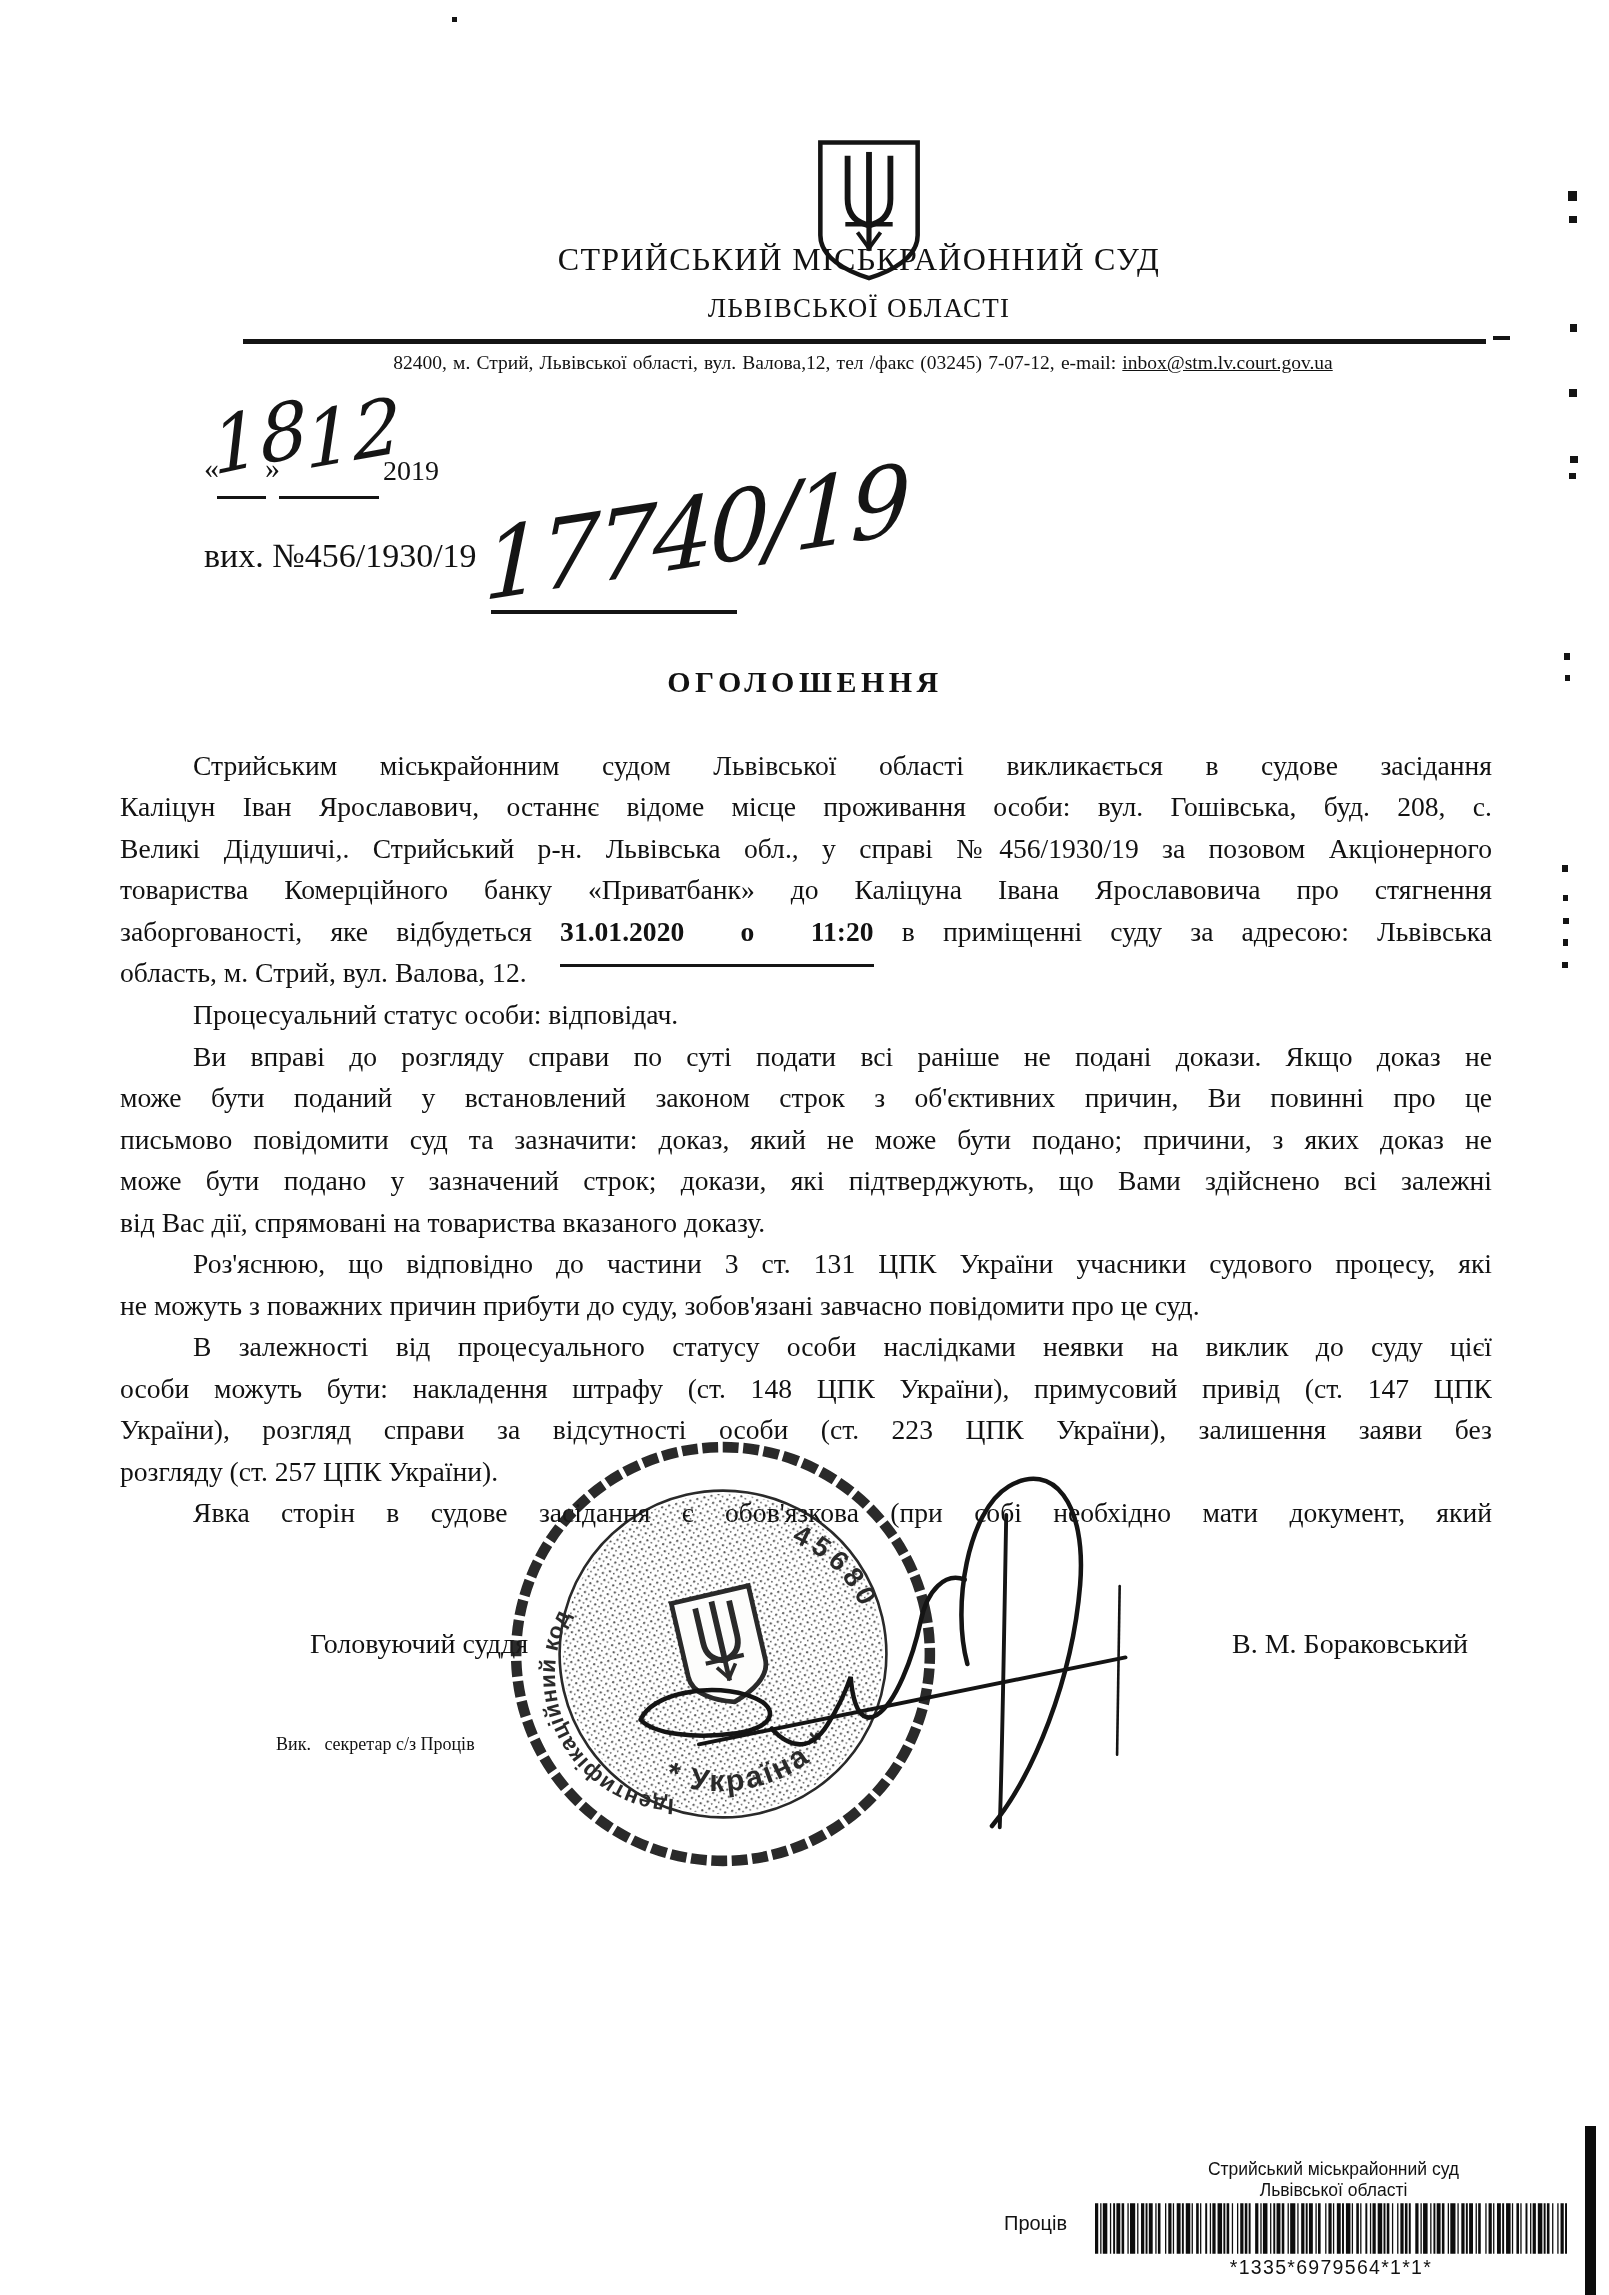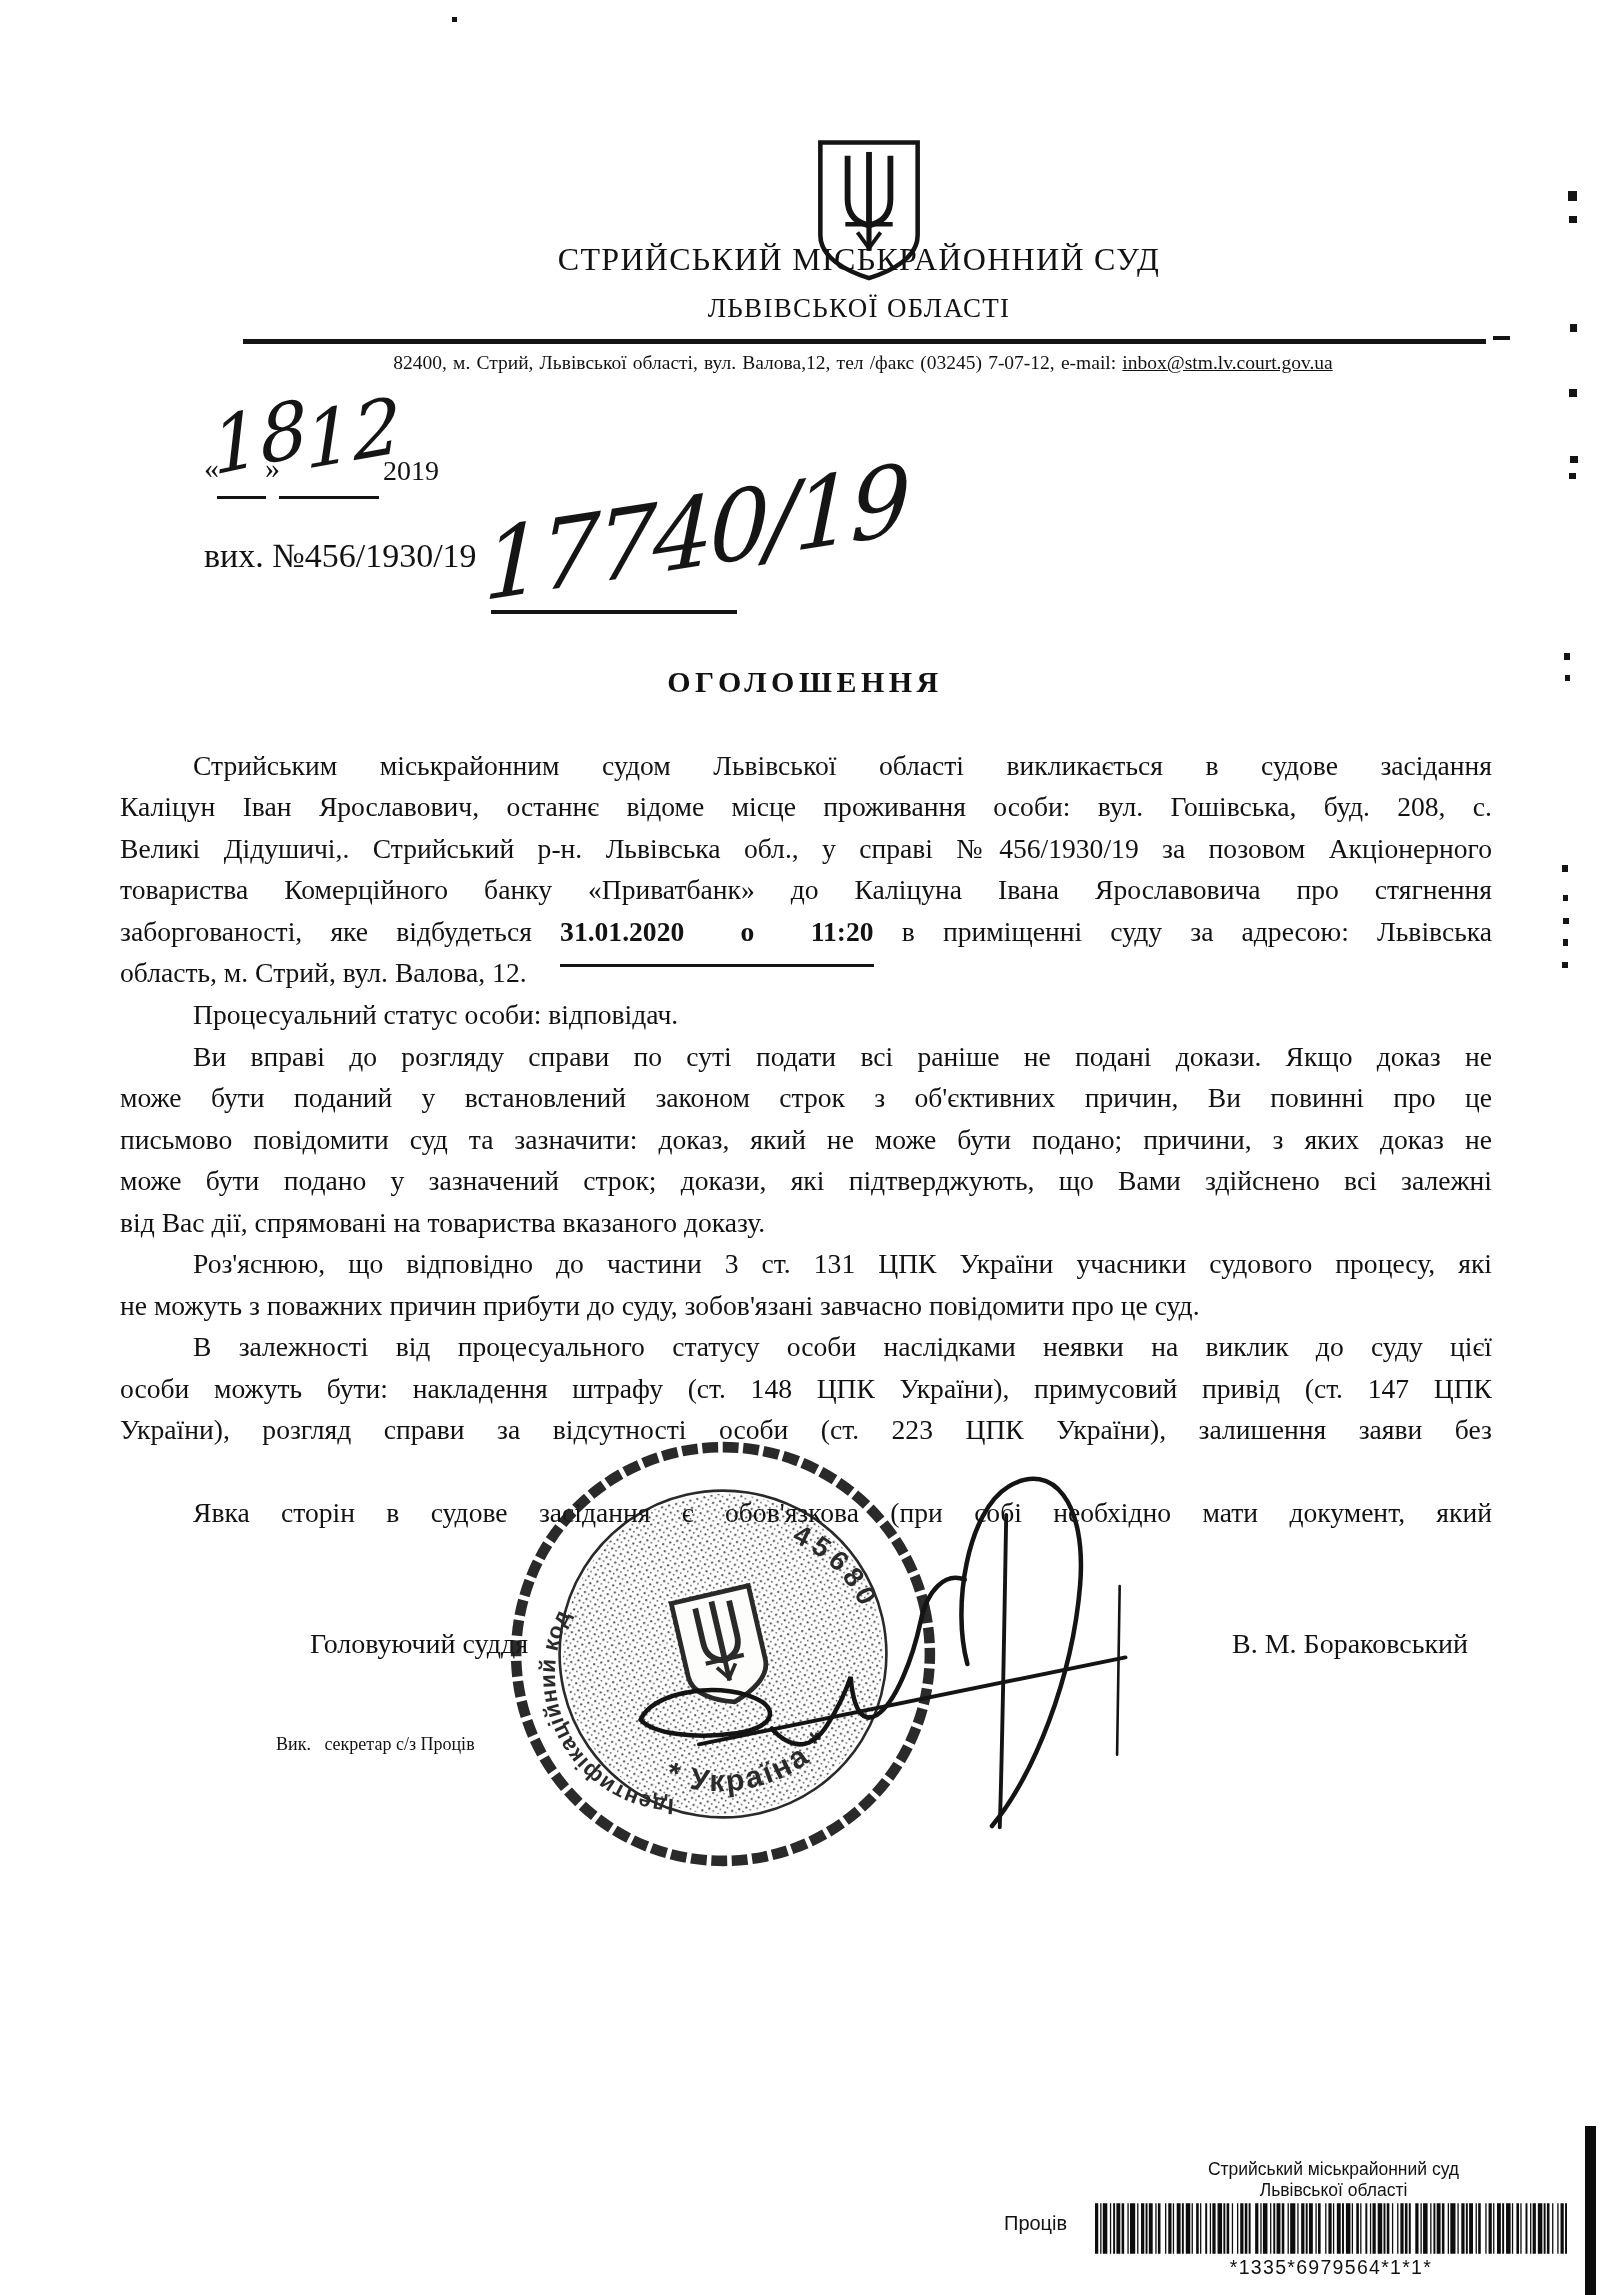--- a/index.html
+++ b/index.html
@@ -98,20 +98,21 @@
   <div class="abs bl j ind" style="top:1037px">Ви вправі до розгляду справи по суті подати всі раніше не подані докази. Якщо доказ не</div>
   <div class="abs bl j" style="top:1078px">може бути поданий у встановлений законом строк з об'єктивних причин, Ви повинні про це</div>
   <div class="abs bl j" style="top:1120px">письмово повідомити суд та зазначити: доказ, який не може бути подано; причини, з яких доказ не</div>
   <div class="abs bl j" style="top:1161px">може бути подано у зазначений строк; докази, які підтверджують, що Вами здійснено всі залежні</div>
   <div class="abs bl l" style="top:1203px">від Вас дії, спрямовані на товариства вказаного доказу.</div>
   <div class="abs bl j ind" style="top:1244px">Роз'яснюю, що відповідно до частини 3 ст. 131 ЦПК України учасники судового процесу, які</div>
   <div class="abs bl l" style="top:1286px">не можуть з поважних причин прибути до суду, зобов'язані завчасно повідомити про це суд.</div>
   <div class="abs bl j ind" style="top:1327px">В залежності від процесуального статусу особи наслідками неявки на виклик до суду цієї</div>
   <div class="abs bl j" style="top:1369px">особи можуть бути: накладення штрафу (ст. 148 ЦПК України), примусовий привід (ст. 147 ЦПК</div>
   <div class="abs bl j" style="top:1410px">України), розгляд справи за відсутності особи (ст. 223 ЦПК України), залишення заяви без</div>
+  <div class="abs bl l" style="top:1452px">розгляду (ст. 257 ЦПК України).</div>
   <div class="abs bl j ind" style="top:1493px">Явка сторін в судове засідання є обов'язкова (при собі необхідно мати документ, який</div>
 
   <div class="abs sig-label">Головуючий суддя</div>
   <div class="abs sig-name">В. М. Бораковський</div>
   <div class="abs executor">Вик.   секретар с/з Проців</div>
 
   <svg class="abs stamp" viewBox="0 0 680 680">
     <defs>
       <pattern id="stip" width="11" height="11" patternUnits="userSpaceOnUse">
         <circle cx="3" cy="3" r="1.7" fill="#2a2a2a"></circle>

